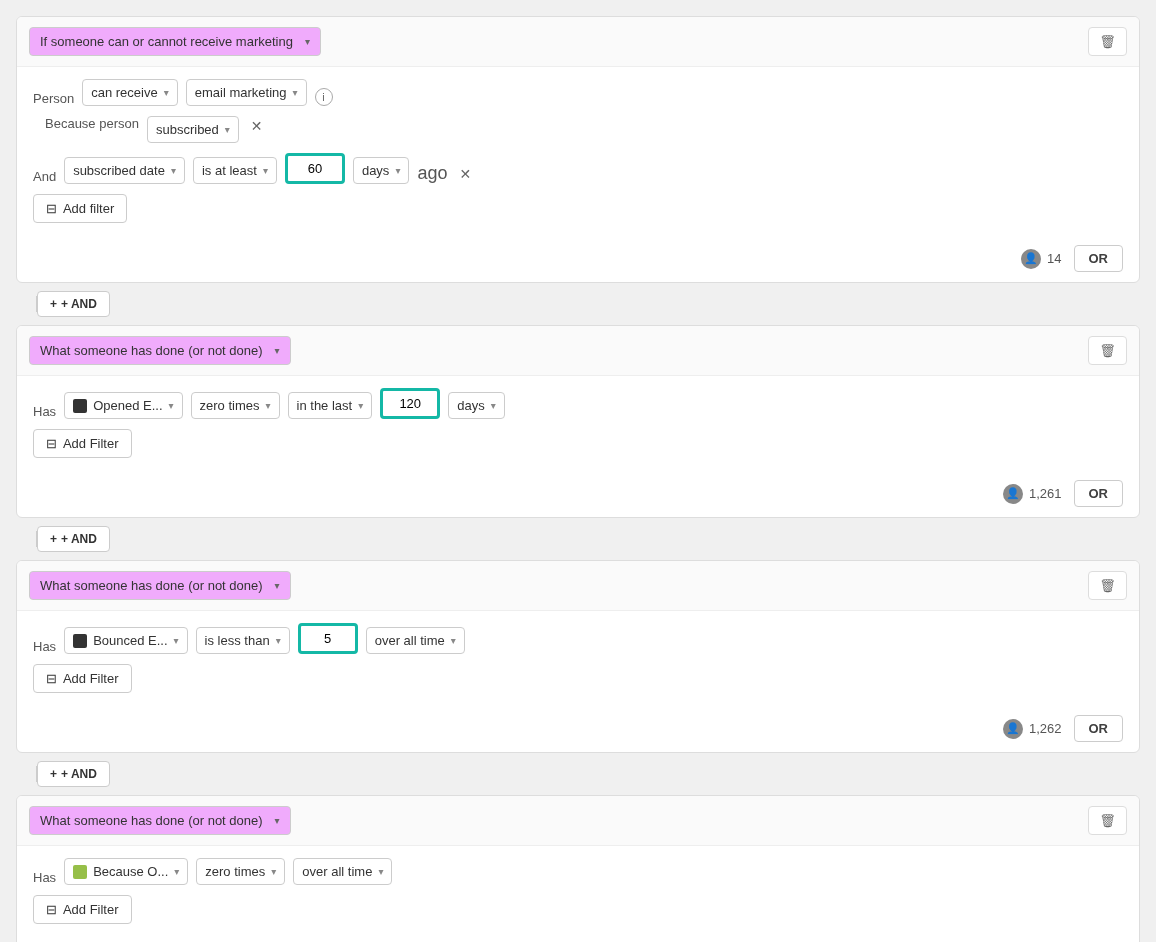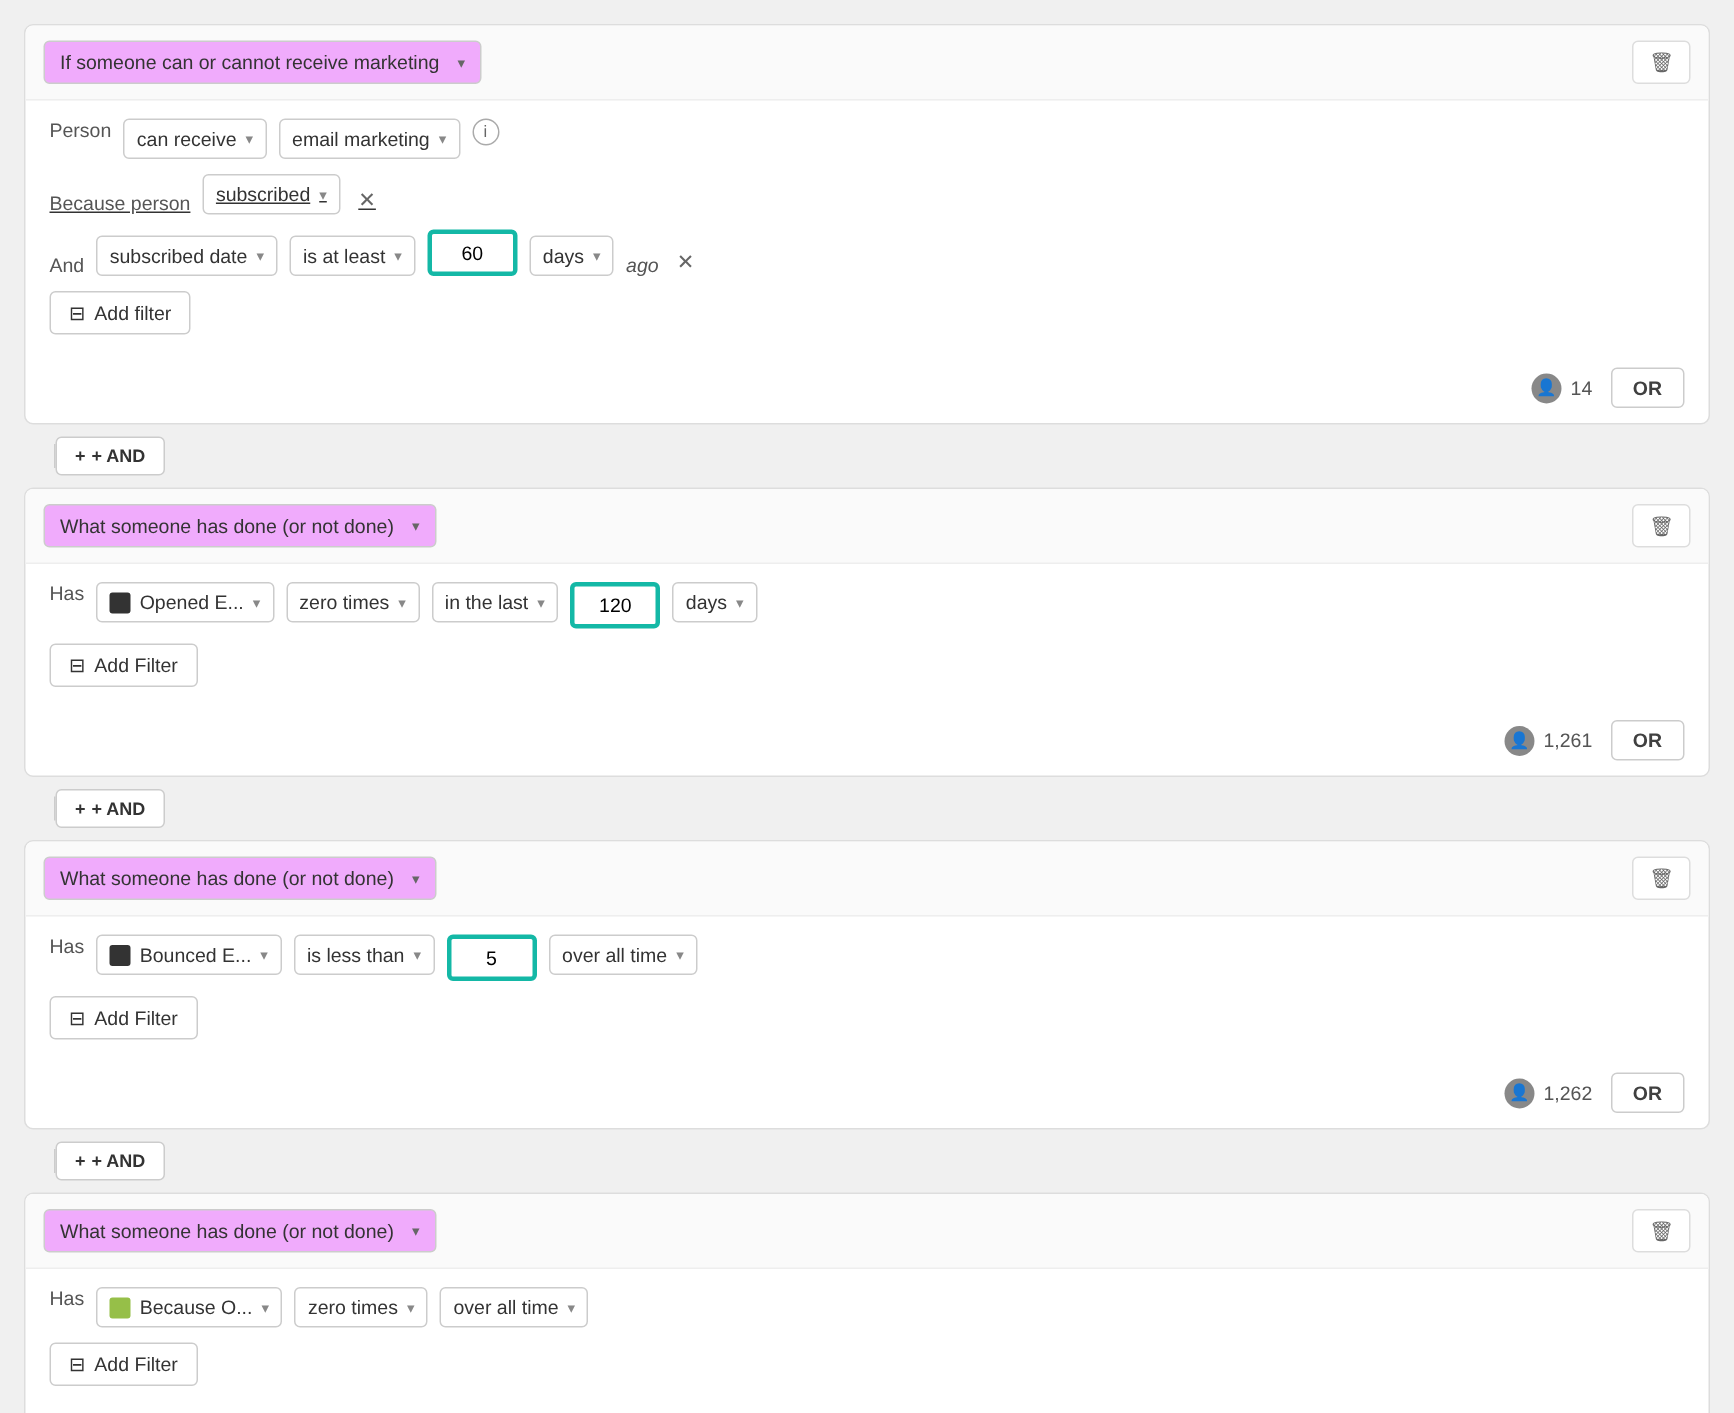--- a/index.html
+++ b/index.html
@@ -57,21 +57,21 @@
       color: #666;
       font-size: 13px;
     }
 
     .block-body {
       padding: 12px 16px;
     }
 
     .filter-row {
       display: flex;
-      align-items: flex-start;
+      align-items: flex-end;
       gap: 8px;
       margin-bottom: 10px;
       flex-wrap: wrap;
     }
 
     .label {
       font-size: 13px;
       color: #555;
       white-space: nowrap;
     }
@@ -104,25 +104,24 @@
       height: 18px;
       border: 1px solid #aaa;
       border-radius: 50%;
       font-size: 11px;
       color: #666;
       cursor: pointer;
     }
 
     .because-row {
       display: flex;
-      align-items: flex-end;
+      align-items: flex-start;
       gap: 8px;
       margin-bottom: 10px;
-      margin-left: 0;
-      text-decoration: underline;
+      margin-left: 12px;
     }
 
     .and-row {
       display: flex;
       align-items: flex-end;
       gap: 8px;
       margin-bottom: 10px;
     }
 
     .close-btn {
@@ -234,23 +233,22 @@
     .shopify-icon {
       width: 14px;
       height: 14px;
       background: #96bf48;
       border-radius: 2px;
       display: inline-block;
       margin-right: 2px;
     }
 
     .ago-text {
-      font-size: 13px;
+      font-size: 18px;
       color: #555;
-      font-style: italic;
     }
   </style>
 </head>
 <body>
 
 <div class="segment-block">
   <div class="block-header">
     <div class="block-title-select">
       <span>If someone can or cannot receive marketing</span>
       <span class="chevron">▾</span>

